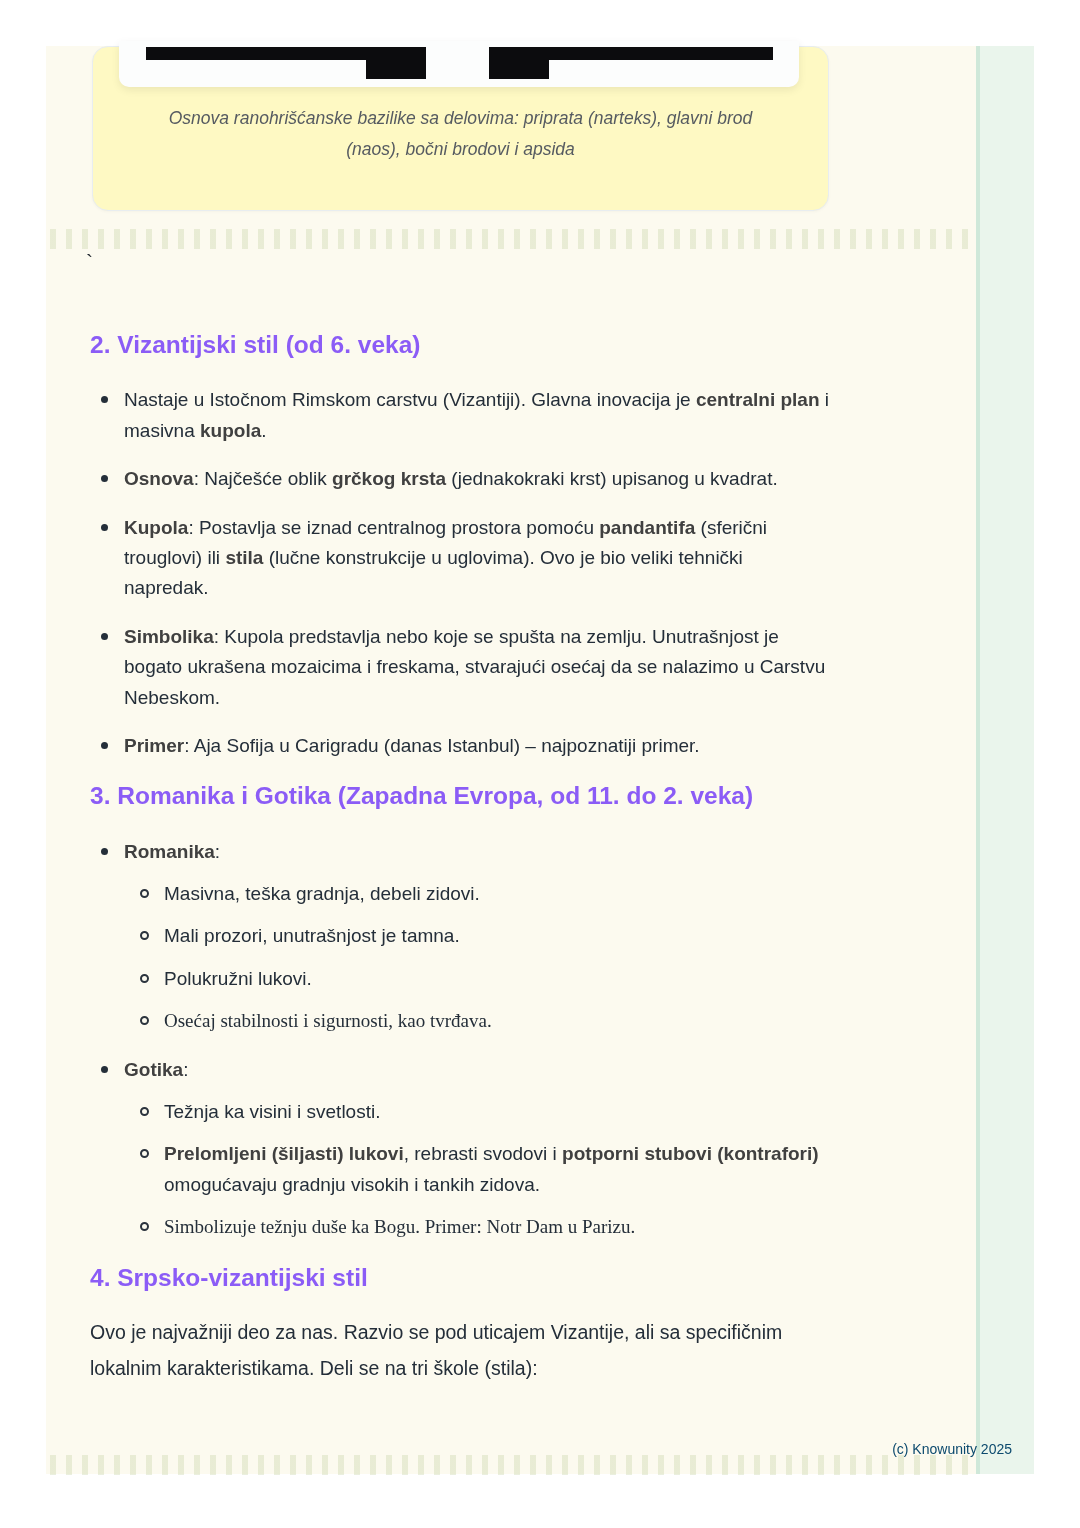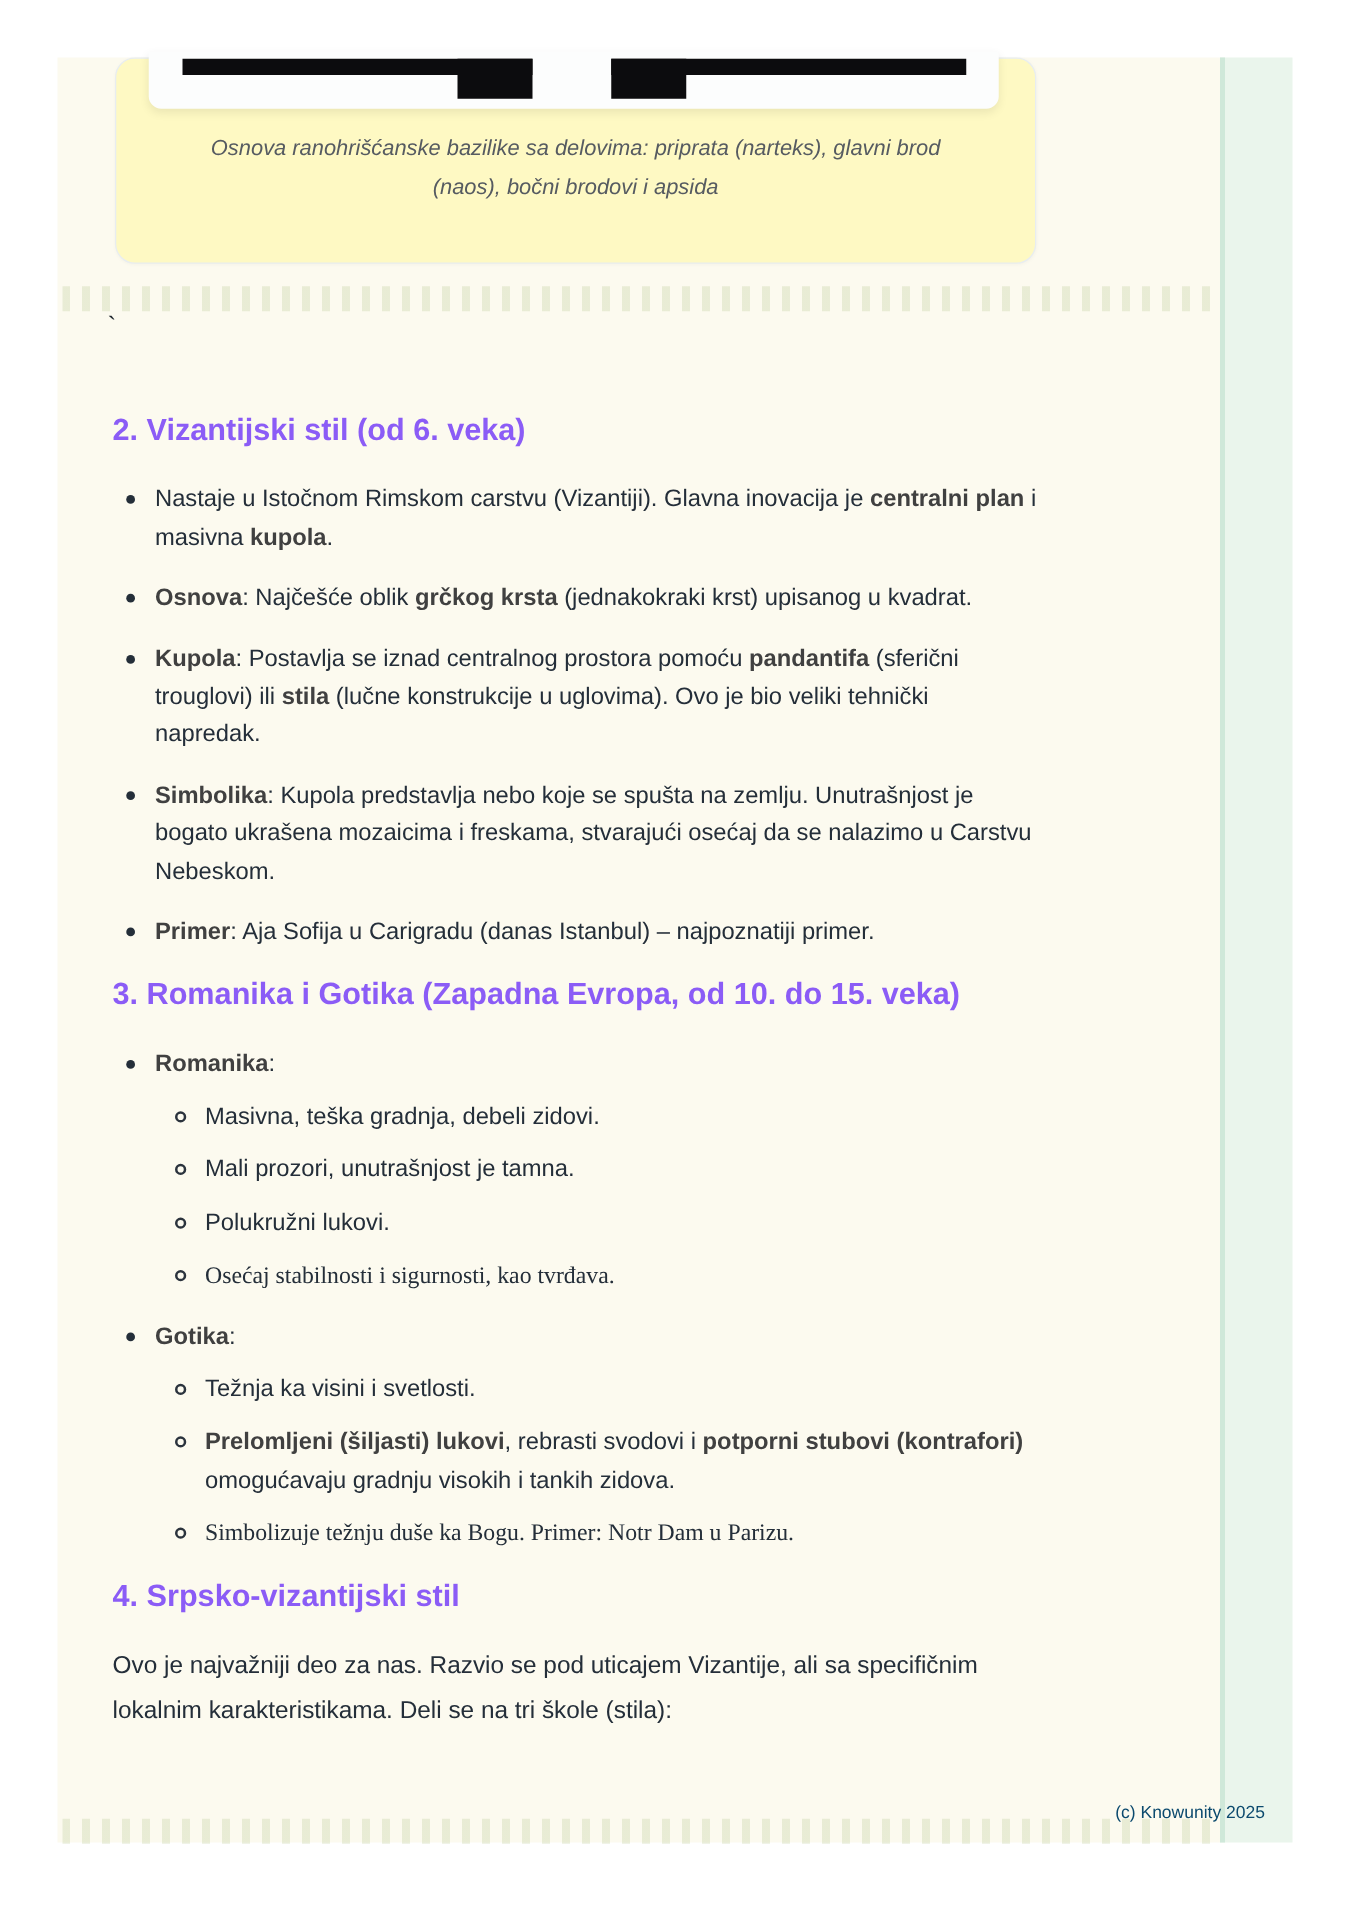--- a/index.html
+++ b/index.html
@@ -172,21 +172,21 @@
       <h2 class="section-heading">2. Vizantijski stil (od 6. veka)</h2>
       <ul class="lvl1">
         <li><span>Nastaje u Istočnom Rimskom carstvu (Vizantiji). Glavna inovacija je </span><strong>centralni plan</strong><span> i masivna </span><strong>kupola</strong><span>.</span></li>
         <li><strong>Osnova</strong><span>: Najčešće oblik </span><strong>grčkog krsta</strong><span> (jednakokraki krst) upisanog u kvadrat.</span></li>
         <li><strong>Kupola</strong><span>: Postavlja se iznad centralnog prostora pomoću </span><strong>pandantifa</strong><span> (sferični trouglovi) ili </span><strong>stila</strong><span> (lučne konstrukcije u uglovima). Ovo je bio veliki tehnički napredak.</span></li>
         <li><strong>Simbolika</strong><span>: Kupola predstavlja nebo koje se spušta na zemlju. Unutrašnjost je bogato ukrašena mozaicima i freskama, stvarajući osećaj da se nalazimo u Carstvu Nebeskom.</span></li>
         <li><strong>Primer</strong><span>: Aja Sofija u Carigradu (danas Istanbul) – najpoznatiji primer.</span></li>
       </ul>
     </section>
     <section class="doc-section">
-      <h2 class="section-heading">3. Romanika i Gotika (Zapadna Evropa, od 10. do 15. veka)</h2>
+      <h2 class="section-heading">3. Romanika i Gotika (Zapadna Evropa, od 11. do 2. veka)</h2>
       <ul class="lvl1">
         <li><strong>Romanika</strong><span>:</span><ul class="lvl2">
             <li><span>Masivna, teška gradnja, debeli zidovi.</span></li>
             <li><span>Mali prozori, unutrašnjost je tamna.</span></li>
             <li><span>Polukružni lukovi.</span></li>
             <li><span>Osećaj stabilnosti i sigurnosti, kao tvrđava.</span></li>
           </ul></li>
         <li><strong>Gotika</strong><span>:</span><ul class="lvl2">
             <li><span>Težnja ka visini i svetlosti.</span></li>
             <li><strong>Prelomljeni (šiljasti) lukovi</strong><span>, rebrasti svodovi i </span><strong>potporni stubovi (kontrafori)</strong><span> omogućavaju gradnju visokih i tankih zidova.</span></li>

